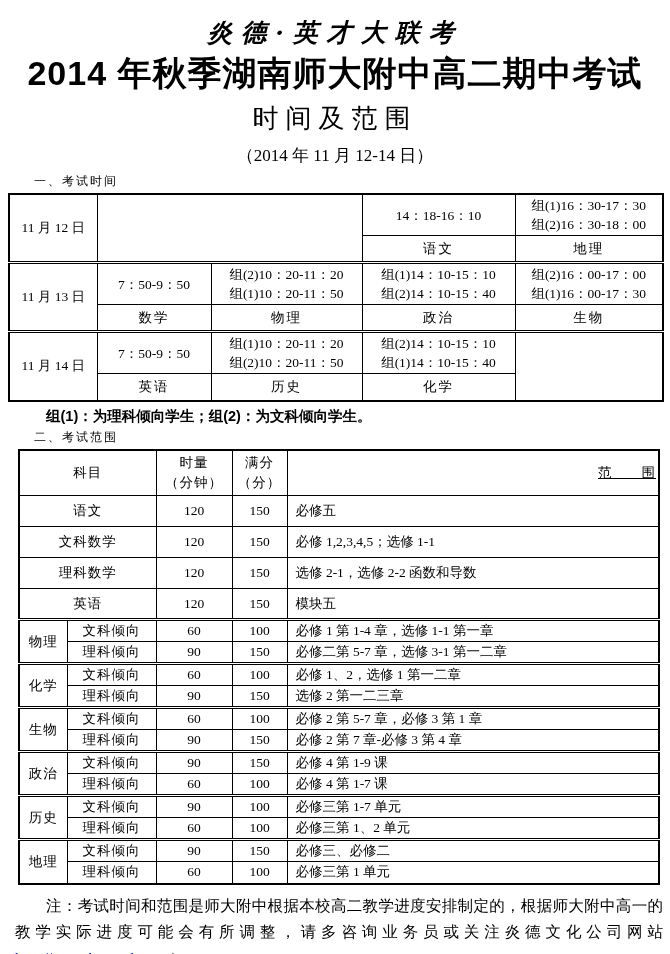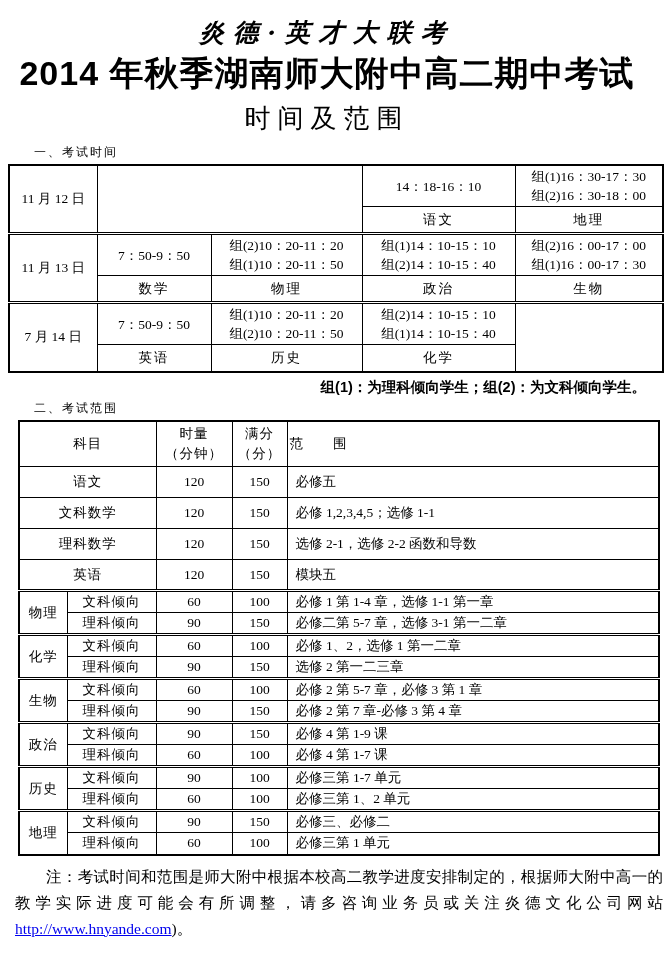--- a/index.html
+++ b/index.html
@@ -5,21 +5,21 @@
   * { box-sizing: border-box; }
   html, body {
     margin: 0; padding: 0;
     background: #ffffff;
     width: 670px;
     font-family: "Liberation Serif", serif;
     color: #000;
   }
   .page {
     width: 670px; height: 954px;
-    padding: 12px 24px 0 8px;
+    padding: 12px 8px 0 8px;
     overflow: hidden;
   }
   
   .brand {
     text-align: center;
     font-family: "DejaVu Serif", serif;
     font-style: italic;
     font-weight: bold;
     font-size: 25px;
     letter-spacing: 9px;
@@ -66,42 +66,41 @@
   .t1 .t-row td { height: 41px; }
   .t1 .s-row td { height: 27px; letter-spacing: 2px; }
   .t1 .date-cell { letter-spacing: 0; }
   .t1 .time-line { line-height: 19px; white-space: nowrap; }
   
   .group-note {
     font-family: "Liberation Sans", sans-serif;
     font-weight: bold;
     font-size: 14.5px;
     margin: 5px 0 3px 38px;
-    text-align: right;
   }
   
   .t2 {
     width: 640px;
     margin-left: 10px;
     border: 2px solid #000;
     font-size: 13.5px;
   }
   .t2 td {
     border: 1px solid #000;
     text-align: center;
     vertical-align: middle;
     padding: 1px 2px;
   }
   .t2 tr.dbl td { border-top: 3px double #000; }
   .t2 .head td { height: 46px; letter-spacing: 1px; }
   .t2 .head .hline { line-height: 20px; }
   .t2 .simple td { height: 31px; }
   .t2 .grp td { height: 22px; }
   .t2 .scope-cell { text-align: left; padding-left: 8px; }
-  .t2 .head .scope-head { text-align: left; }
+  .t2 .head .scope-head { text-align: right; text-decoration: underline; }
   .t2 .subject-cell, .t2 .group-cell, .t2 .track-cell { letter-spacing: 1px; }
   
   .footer-note {
     width: 648px;
     margin: 8px 0 0 7px;
     font-size: 15.5px;
     line-height: 26px;
     text-align: justify;
     text-indent: 2em;
   }
@@ -111,20 +110,21 @@
   }
 </style>
 </head>
 <body>
 
 <div class="page">
 
   <div class="brand">炎德·英才大联考</div>
   <div class="main-title">2014 年秋季湖南师大附中高二期中考试</div>
   <div class="subtitle">时间及范围</div>
+  <div class="date-range">（2014 年 11 月 12-14 日）</div>
 
   <div class="section-heading">一、考试时间</div>
 
   <table class="t1">
     <colgroup>
       <col style="width:88px">
         <col style="width:114px">
         <col style="width:151px">
         <col style="width:153px">
         <col style="width:148px">
@@ -166,21 +166,21 @@
         </td>
       </tr>
       <tr class="s-row">
         <td>数学</td>
         <td>物理</td>
         <td>政治</td>
         <td>生物</td>
       </tr>
 
       <tr class="t-row dbl">
-        <td class="date-cell" rowspan="2">7 月 14 日</td>
+        <td class="date-cell" rowspan="2">11 月 14 日</td>
         <td>
           <div class="time-line">7：50-9：50</div>
         </td>
         <td>
           <div class="time-line">组(1)10：20-11：20</div>
           <div class="time-line">组(2)10：20-11：50</div>
         </td>
         <td>
           <div class="time-line">组(2)14：10-15：10</div>
           <div class="time-line">组(1)14：10-15：40</div>

